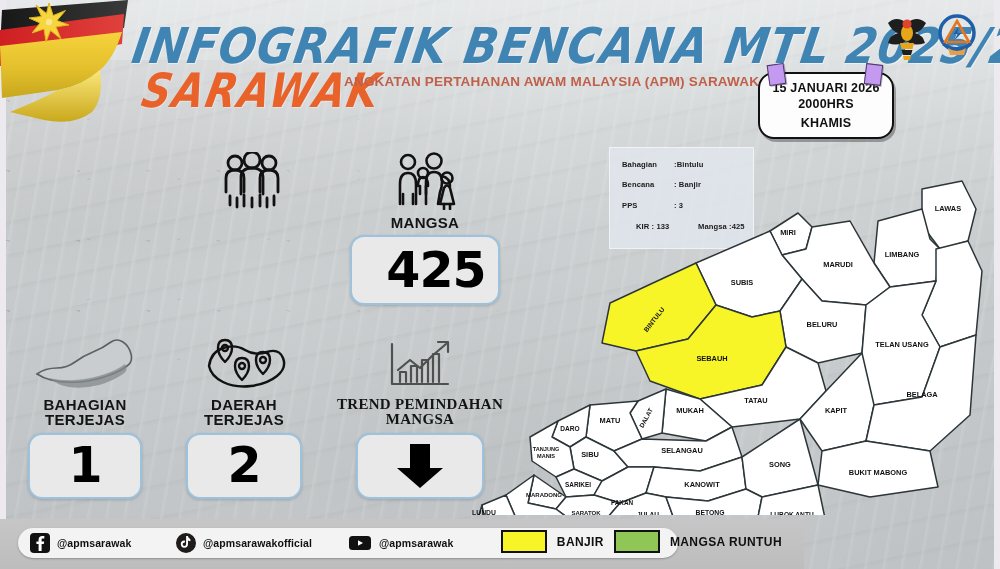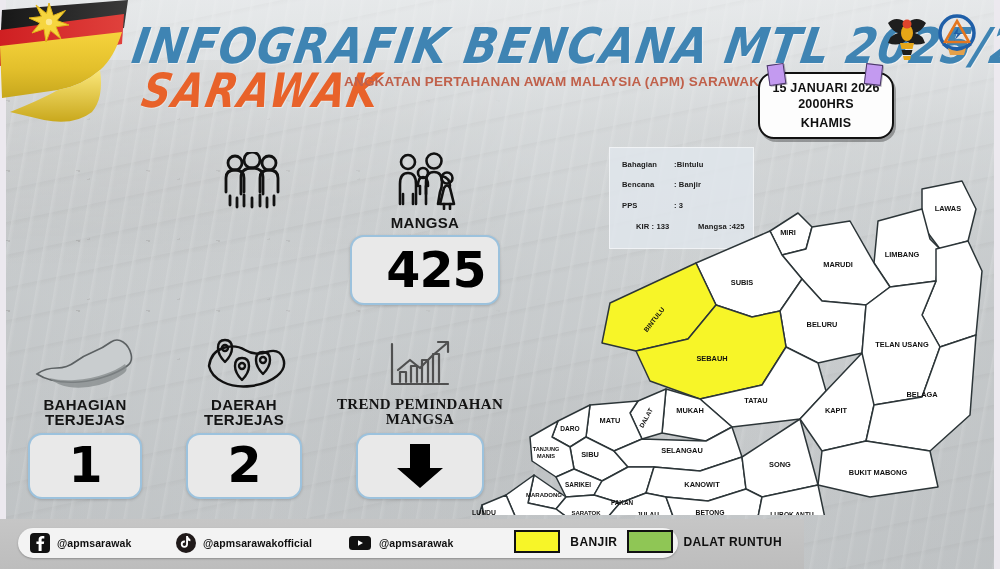--- a/index.html
+++ b/index.html
@@ -409,17 +409,17 @@
           <path d="M10 7.2 L15 10 L10 12.8 Z" fill="#fff"></path>
         </svg>
         <span class="txt">@apmsarawak</span>
       </div>
     </div>
 
     <div class="legend">
       <div class="swatch" style="background:#f7f528"></div>
       <div class="lgtxt">BANJIR</div>
       <div class="swatch" style="background:#8fc655"></div>
-      <div class="lgtxt">DALAT RUNTUH</div>
+      <div class="lgtxt">MANGSA RUNTUH</div>
     </div>
   </div>
 
 </div>
 
 </body></html>

